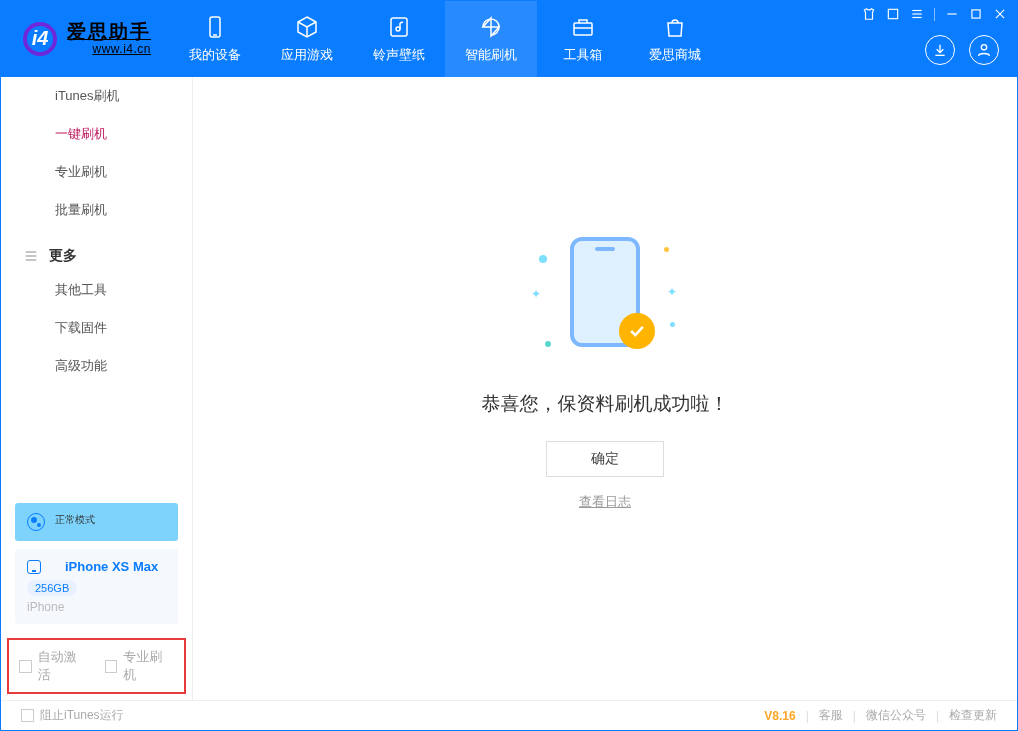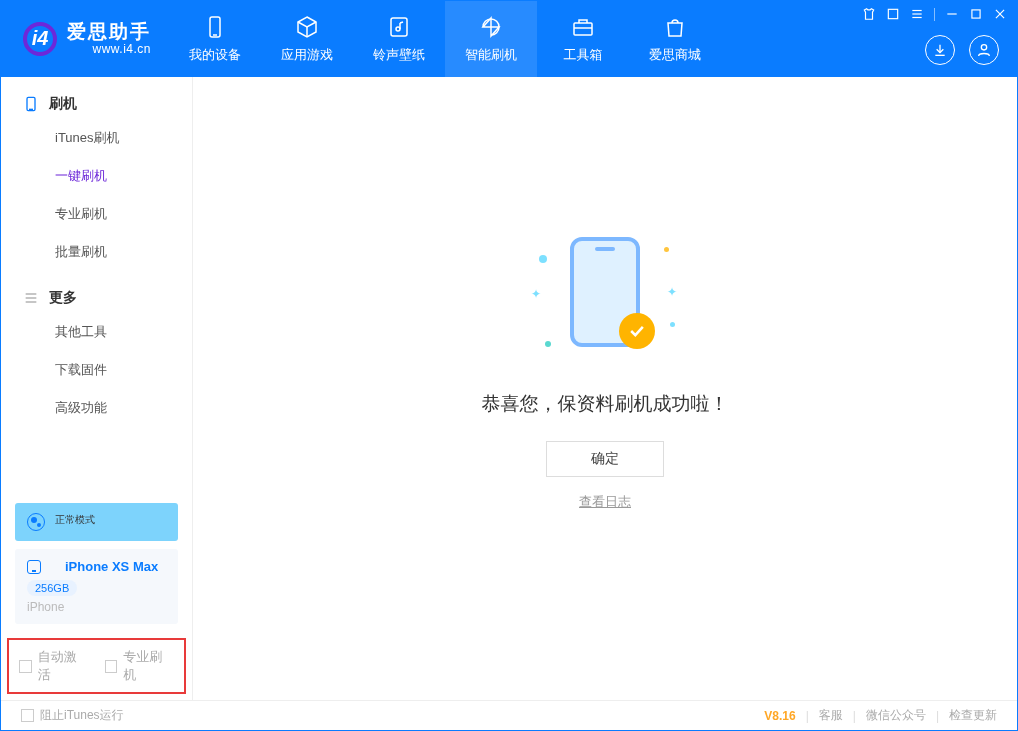--- a/index.html
+++ b/index.html
@@ -2,42 +2,42 @@
 <html><head>
 <meta charset="utf-8">
 <style>
 * { margin: 0; padding: 0; box-sizing: border-box; font-family: "Microsoft YaHei", "PingFang SC", sans-serif; }
 body { background: #fff; width: 1018px; height: 731px; overflow: hidden; border: 1px solid #0a7cff; position: relative; }
 
 
 .header { background: #0a7cff; height: 76px; display: flex; align-items: center; position: relative; }
 .logo-block { display: flex; align-items: center; padding: 0 18px 0 22px; gap: 10px; }
 .logo-circle { width: 34px; height: 34px; border-radius: 50%; border: 4px solid #6d28d9; display: flex; align-items: center; justify-content: center; color: #fff; font-size: 20px; font-weight: bold; }
-.logo-text { color: #ffffff; line-height: 1.1; }
+.logo-text { color: #000000; line-height: 1.1; text-decoration: underline; }
 .logo-text .t1 { font-size: 19px; font-weight: bold; letter-spacing: 2px; }
 .logo-text .t2 { font-size: 12px; letter-spacing: 0.5px; text-align: right; }
 
 .nav { display: flex; height: 100%; }
 .nav-item { width: 92px; display: flex; flex-direction: column; align-items: center; justify-content: center; color: #fff; font-size: 13px; gap: 6px; cursor: pointer; position: relative; }
 .nav-item.active { background: rgba(255,255,255,0.12); }
 .nav-icon { width: 26px; height: 26px; display: flex; align-items: center; justify-content: center; }
 
 .title-icons { position: absolute; right: 10px; top: 6px; display: flex; gap: 10px; align-items: center; }
 .title-icons .dot { width: 14px; height: 14px; color: #fff; font-size: 13px; cursor: pointer; display:flex; align-items:center; justify-content:center; }
 .title-icons .line { width: 1px; height: 13px; background: rgba(255,255,255,0.5); }
 
 .header-right-icons { position: absolute; right: 18px; bottom: 12px; display: flex; gap: 14px; }
 .hr-icon { width: 30px; height: 30px; border: 1.5px solid #fff; border-radius: 50%; display: flex; align-items: center; justify-content: center; cursor: pointer; color: #fff; }
 
 
 .main { display: flex; height: calc(100% - 76px - 30px); }
 .sidebar { width: 192px; border-right: 1px solid #eee; display: flex; flex-direction: column; position: relative; }
 .side-group-title { display: flex; align-items: center; gap: 10px; padding: 18px 0 6px 22px; font-size: 14px; color: #333; font-weight: bold; }
 .side-item { padding: 10px 0 10px 54px; font-size: 13px; color: #555; cursor: pointer; }
-.side-item.active { color: #6d28d9; }
+.side-item.active { color: #be185d; }
 .side-spacer { flex: 1; }
 .side-mode { margin: 8px 14px; background: #7dd3fc; border-radius: 3px; padding: 10px 12px; font-size: 10px; color: #333; display:flex; gap:10px; }
 .mode-icon { width:18px; height:18px; border:1.5px solid #0a7cff; border-radius:50%; position:relative; }
 .mode-icon::before,.mode-icon::after{content:'';position:absolute;background:#0a7cff;border-radius:50%;}
 .mode-icon::before{width:6px;height:6px;left:3px;top:3px;}
 .mode-icon::after{width:4px;height:4px;right:3px;bottom:3px;}
 
 .side-device { margin: 0 14px 8px; background: #f5f8fc; border-radius: 3px; padding: 10px 12px; font-size: 13px; }
 .side-device .dname { color: #0a7cff; font-weight: bold; display:flex; align-items:center; gap:24px; }
 .dev-icon{ width:14px; height:14px; border:1.5px solid #0a7cff; border-radius:3px; position:relative;}
@@ -202,27 +202,20 @@
         <svg width="16" height="16" viewBox="0 0 24 24" fill="none" stroke="#fff" stroke-width="2">
           <circle cx="12" cy="8" r="4"></circle>
           <path d="M4 21 C4 16 20 16 20 21"></path>
         </svg>
       </div>
   </div>
 </div>
 
 <div class="main">
   <div class="sidebar">
-    <div class="side-group-title">
-      <svg class="group-icon" viewBox="0 0 24 24" fill="none" stroke="#0a7cff" stroke-width="2">
-          <rect x="6" y="2" width="12" height="20" rx="2"></rect>
-          <line x1="9" y1="20" x2="15" y2="20"></line>
-        </svg>
-      <span>刷机</span>
-    </div>
     <div class="side-item">iTunes刷机</div>
     <div class="side-item active">一键刷机</div>
     <div class="side-item">专业刷机</div>
     <div class="side-item">批量刷机</div>
 
     <div class="side-group-title">
       <svg class="group-icon" viewBox="0 0 24 24" fill="none" stroke="#aaa" stroke-width="2">
           <line x1="4" y1="6" x2="20" y2="6"></line>
           <line x1="4" y1="12" x2="20" y2="12"></line>
           <line x1="4" y1="18" x2="20" y2="18"></line>

